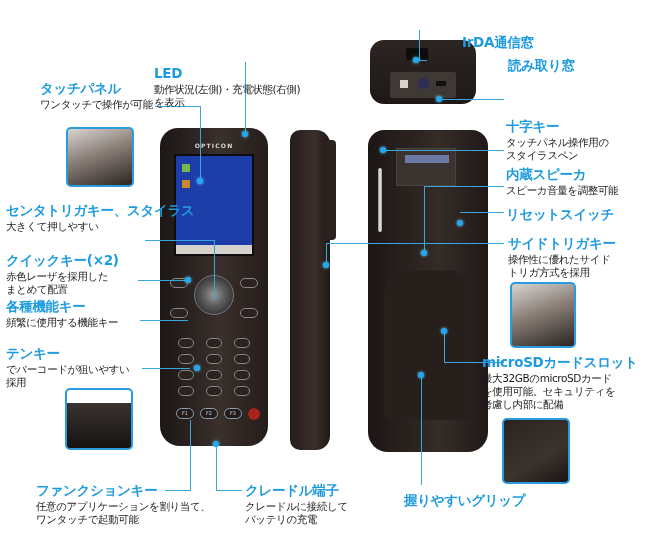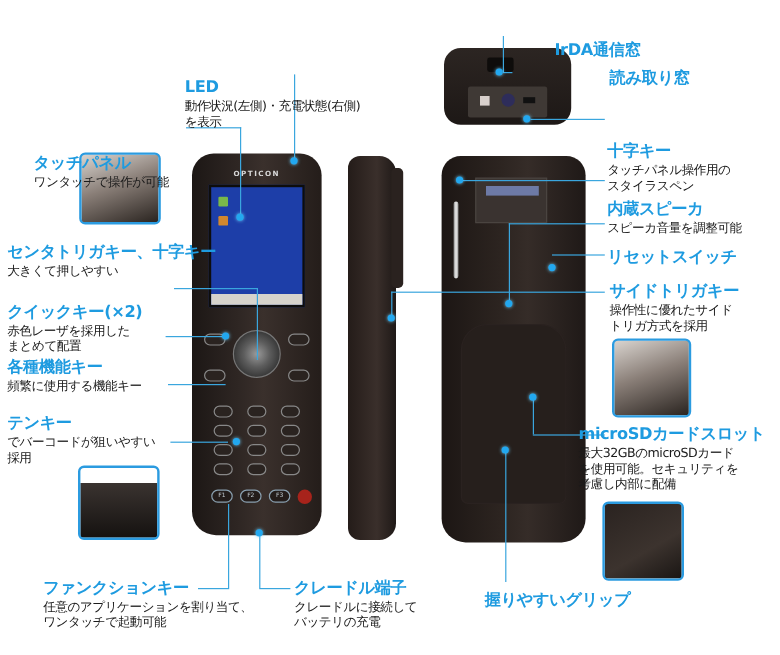--- a/index.html
+++ b/index.html
@@ -167,27 +167,27 @@
 
 <div class="line" style="left:421px;top:375px;width:1px;height:110px;"></div>
 <div class="dot" style="left:418px;top:372px;"></div>
 
 <div class="callout" style="left:154px;top:22px;margin-top:43px;">
   <div class="title">LED</div>
   <div class="desc">動作状況(左側)・充電状態(右側)
 を表示</div>
 </div>
 
-<div class="callout" style="left:28px;top:80px;margin-top:48px;">
+<div class="callout" style="left:40px;top:80px;">
   <div class="title">タッチパネル</div>
   <div class="desc">ワンタッチで操作が可能</div>
 </div>
 
 <div class="callout" style="left:6px;top:202px;">
-  <div class="title">センタトリガキー、十字キー</div>
+  <div class="title">センタトリガキー、スタイラス</div>
   <div class="desc">大きくて押しやすい</div>
 </div>
 
 <div class="callout" style="left:6px;top:252px;">
   <div class="title">クイックキー(×2)</div>
   <div class="desc">赤色レーザを採用した
 まとめて配置</div>
 </div>
 
 <div class="callout" style="left:6px;top:298px;">

